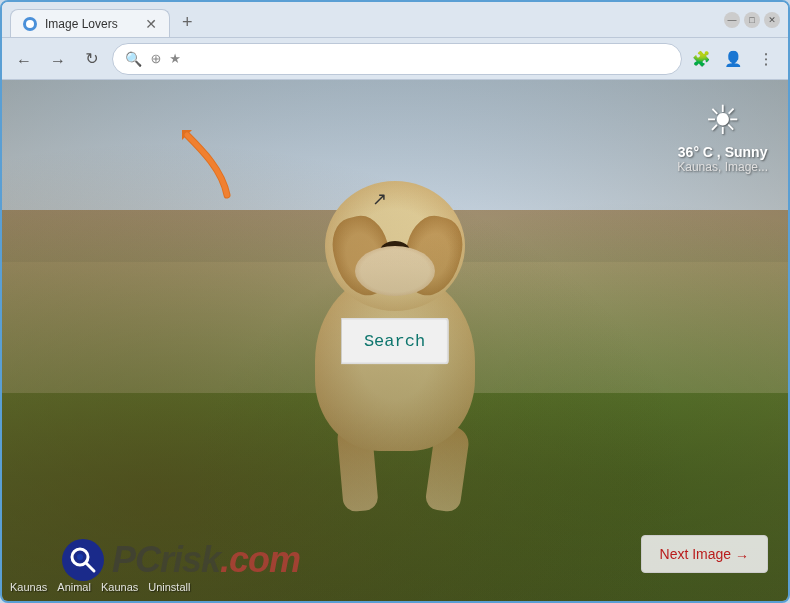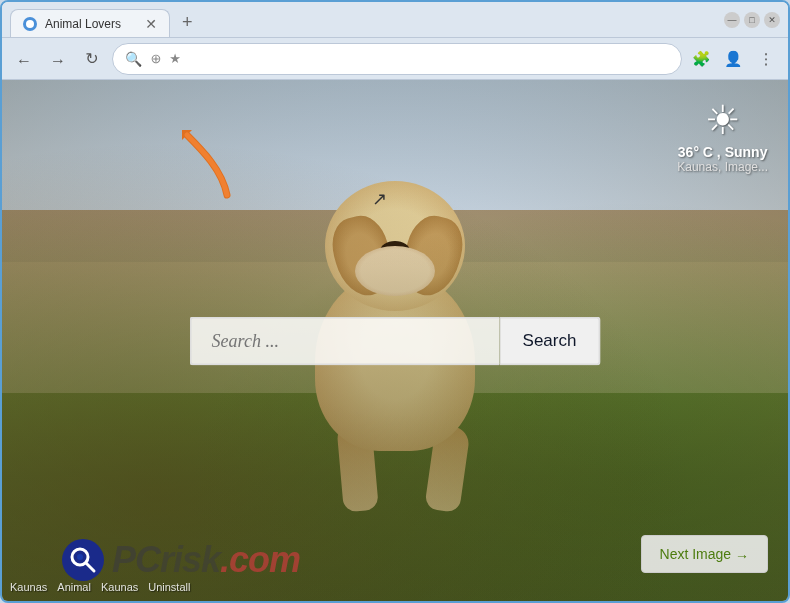--- a/index.html
+++ b/index.html
@@ -341,23 +341,23 @@
       font-family: Georgia, serif;
     }
 
     .search-btn {
       background: #f0f0f0;
       border: 2px solid #ddd;
       border-left: 1px solid #ccc;
       border-radius: 0 4px 4px 0;
       padding: 12px 22px;
       font-size: 17px;
-      color: #0f172a;
-      cursor: pointer;
-      font-family: Liberation Sans, sans-serif;
+      color: #0f766e;
+      cursor: pointer;
+      font-family: Liberation Mono, monospace;
       font-weight: normal;
     }
 
     
     .weather-widget {
       position: absolute;
       top: 20px;
       right: 20px;
       text-align: center;
       color: white;
@@ -385,21 +385,21 @@
     
     .next-image-btn {
       position: absolute;
       bottom: 28px;
       right: 20px;
       background: rgba(240, 240, 240, 0.88);
       border: 1px solid #ccc;
       border-radius: 4px;
       padding: 10px 18px;
       font-size: 14px;
-      color: #4d7c0f;
+      color: #b91c1c;
       cursor: pointer;
       z-index: 10;
     }
 
     
     .footer-links {
       position: absolute;
       bottom: 8px;
       left: 8px;
       display: flex;
@@ -479,21 +479,21 @@
   </style>
 </head>
 <body>
 
 <div class="browser-window">
 
   <div class="title-bar">
     <div class="tab-area">
       <div class="browser-tab">
         <div class="tab-favicon"></div>
-        <span>Animal Lovers</span>
+        <span>Image Lovers</span>
         <span class="tab-close">✕</span>
       </div>
       <button class="new-tab-btn">+</button>
     </div>
     <div class="window-controls">
       <button class="win-btn">—</button>
       <button class="win-btn">□</button>
       <button class="win-btn">✕</button>
     </div>
   </div>
@@ -557,21 +557,20 @@
 
     <div class="weather-widget">
       <div class="sun-icon">
         <span>☀</span>
       </div>
       <div class="weather-temp">36° C , Sunny</div>
       <div class="weather-location">Kaunas, Image...</div>
     </div>
 
     <div class="search-widget">
-      <input class="search-input-box" type="text" placeholder="Search ..." style="">
       <button class="search-btn">Search</button>
     </div>
 
     <button class="next-image-btn">Next Image →</button>
 
     <div class="pcrisk-watermark">
       <div class="pcrisk-logo-icon">
         <svg width="28" height="28" viewBox="0 0 28 28">
           <circle cx="11" cy="11" r="8" stroke="white" stroke-width="3" fill="none"></circle>
           <line x1="17" y1="17" x2="25" y2="25" stroke="white" stroke-width="3" stroke-linecap="round"></line>

